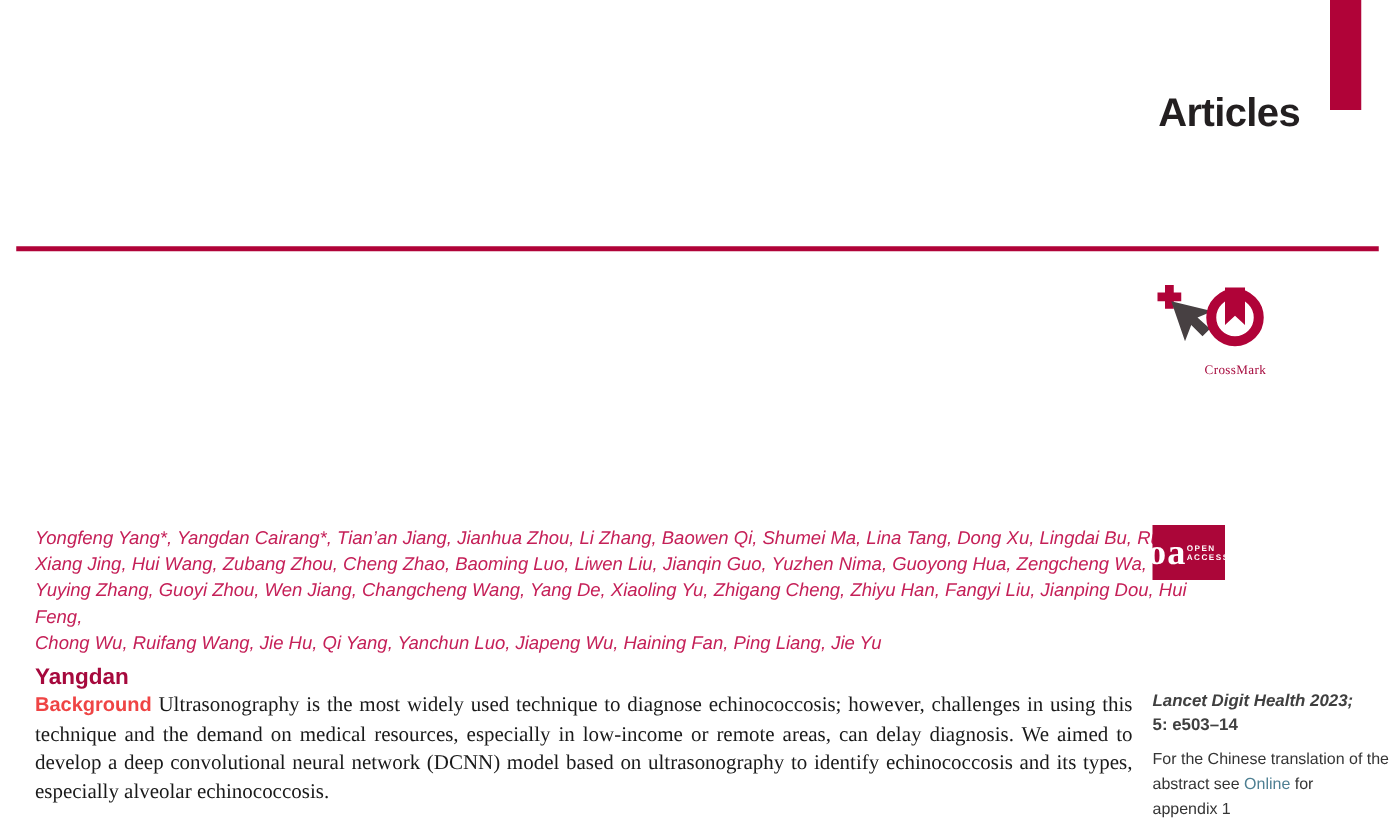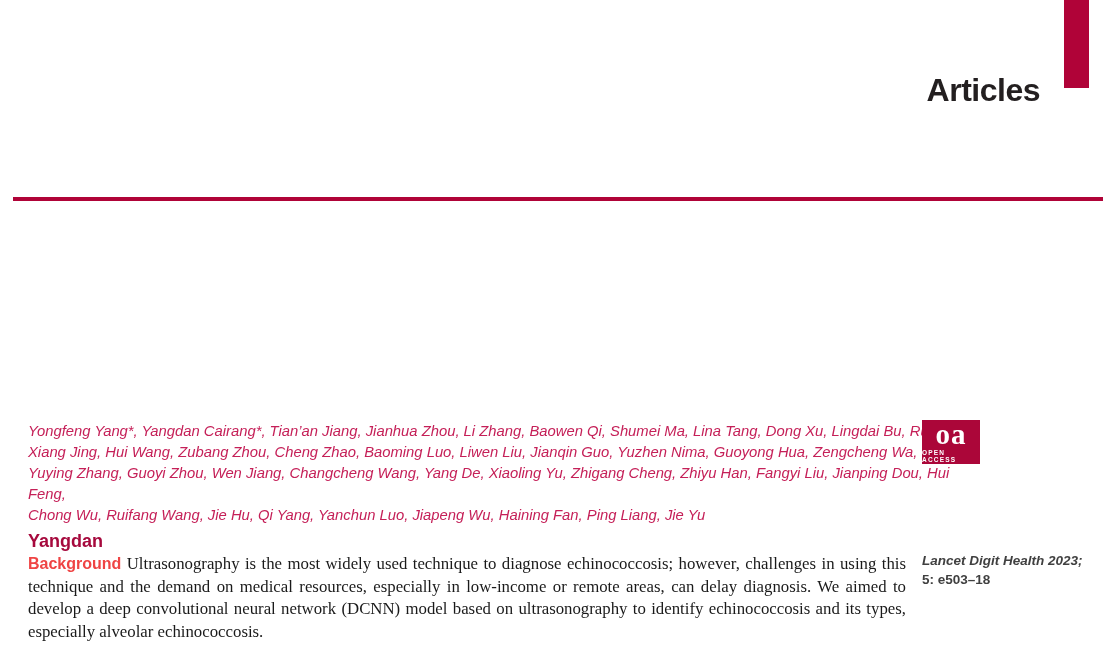--- a/index.html
+++ b/index.html
@@ -62,21 +62,21 @@
   .crossmark-label{
     display:block;width:89px;margin-top:1px;
     text-align:right;
     font-family:"Liberation Serif",serif;
     font-size:10.5px;color:#a6093d;letter-spacing:0.3px;
   }
   
   .oa-badge{
     position:absolute;left:922px;top:420px;width:58px;height:44px;
     background:#ab0639;color:#ffffff;
-    display:flex;flex-direction:column;align-items:center;justify-content:center;
+    display:flex;flex-direction:row;align-items:center;justify-content:center;
   }
   .oa-big{
     font-family:"Liberation Serif",serif;
     font-size:29px;font-weight:bold;line-height:26px;letter-spacing:1px;
   }
   .oa-small{
     font-size:6.5px;letter-spacing:1.2px;font-weight:bold;margin-top:2px;
   }
   .citation{
     position:absolute;left:922px;top:551px;width:190px;
@@ -98,30 +98,50 @@
 
   <div class="header-label">Articles</div>
   <div class="brand-bar"></div>
   <div class="section-rule"></div>
 
   <div class="authors">Yongfeng Yang*, Yangdan Cairang*, Tian’an Jiang, Jianhua Zhou, Li Zhang, Baowen Qi, Shumei Ma, Lina Tang, Dong Xu, Lingdai Bu, Rui Bu,
 Xiang Jing, Hui Wang, Zubang Zhou, Cheng Zhao, Baoming Luo, Liwen Liu, Jianqin Guo, Yuzhen Nima, Guoyong Hua, Zengcheng Wa,
 Yuying Zhang, Guoyi Zhou, Wen Jiang, Changcheng Wang, Yang De, Xiaoling Yu, Zhigang Cheng, Zhiyu Han, Fangyi Liu, Jianping Dou, Hui Feng,
 Chong Wu, Ruifang Wang, Jie Hu, Qi Yang, Yanchun Luo, Jiapeng Wu, Haining Fan, Ping Liang, Jie Yu</div>
 
+  <div class="crossmark">
+    <svg width="89" height="58" viewBox="0 0 89 58">
+
+      <g fill="#b00338">
+        <rect x="8" y="1" width="7" height="19"></rect>
+        <rect x="2" y="7" width="19" height="7"></rect>
+      </g>
+
+      <polygon fill="#474042" points="13,14 24,46 29,33 38,42 44,36 34,27 46,22"></polygon>
+
+      <circle cx="64" cy="27" r="19" fill="#ffffff" stroke="#b00338" stroke-width="8"></circle>
+      <polygon fill="#b00338" points="56,3 72,3 72,33 64,25.5 56,33"></polygon>
+    </svg>
+    <span class="crossmark-label">CrossMark</span>
+  </div>
 
   <div class="summary-heading">Yangdan</div>
   <div class="background-para">
     <span class="background-label">Background</span><span> Ultrasonography is the most widely used technique to diagnose echinococcosis; however, challenges in using this technique and the demand on medical resources, especially in low-income or remote areas, can delay diagnosis. We aimed to develop a deep convolutional neural network (DCNN) model based on ultrasonography to identify echinococcosis and its types, especially alveolar echinococcosis.</span>
   </div>
 
   <div class="oa-badge">
     <span class="oa-big">oa</span>
     <span class="oa-small">OPEN ACCESS</span>
   </div>
 
   <div class="citation">
     <span class="journal">Lancet Digit Health 2023;</span><br>
-    <span>5: e503–18</span>
+    <span>5: e503–14</span>
   </div>
 
+  <div class="side-note">
+    <span>For the Chinese translation of the</span><br>
+    <span>abstract see </span><span class="online-link">Online</span><span> for</span><br>
+    <span>appendix 1</span>
+  </div>
 
 </div>
 
 </body></html>

